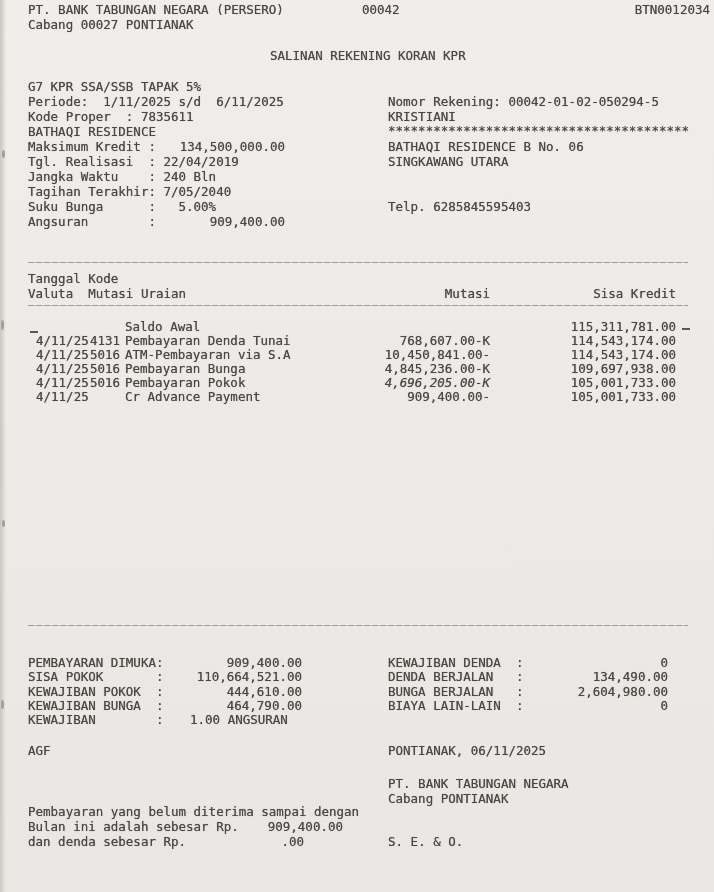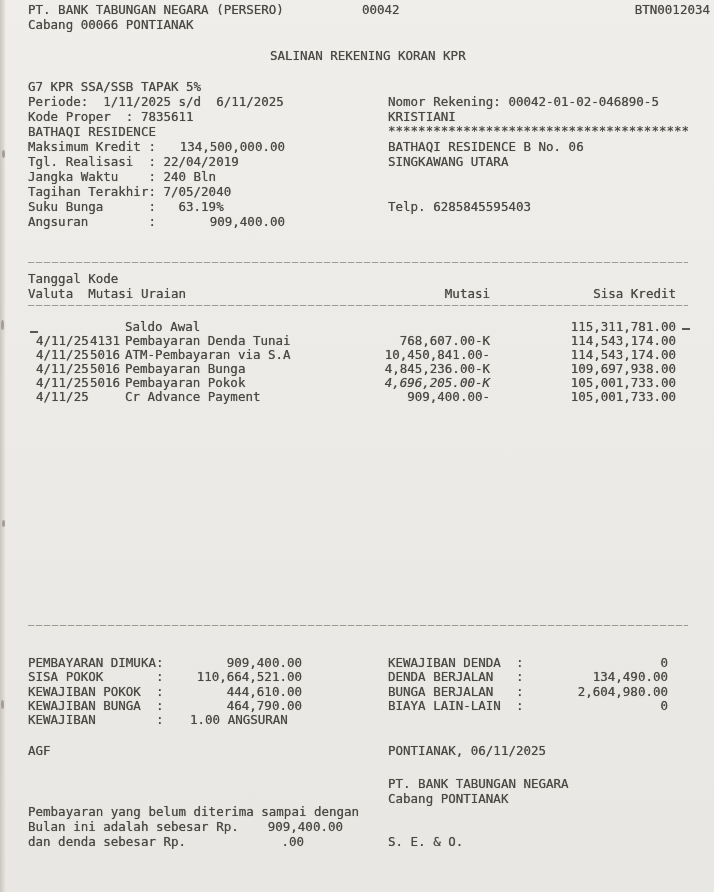--- a/index.html
+++ b/index.html
@@ -35,37 +35,37 @@
 
   <div class="scan-edge"></div>
   <div class="speck" style="left:2px;top:150px;width:3px;height:8px;"></div>
   <div class="speck" style="left:1px;top:320px;width:3px;height:10px;"></div>
   <div class="speck" style="left:2px;top:520px;width:3px;height:7px;"></div>
   <div class="speck" style="left:1px;top:700px;width:3px;height:9px;"></div>
 
   <div class="ln" style="left:28px;top:3px;">PT. BANK TABUNGAN NEGARA (PERSERO)</div>
   <div class="ln" style="left:362px;top:3px;">00042</div>
   <div class="rt" style="right:4px;top:3px;">BTN0012034</div>
-  <div class="ln" style="left:28px;top:18px;">Cabang 00066 PONTIANAK</div>
+  <div class="ln" style="left:28px;top:18px;">Cabang 00027 PONTIANAK</div>
   <div class="ln" style="left:270px;top:49px;">SALINAN REKENING KORAN KPR</div>
 
   <div class="ln" style="left:28px;top:80px;">G7 KPR SSA/SSB TAPAK 5%</div>
   <div class="ln" style="left:28px;top:95px;">Periode:  1/11/2025 s/d  6/11/2025</div>
   <div class="ln" style="left:28px;top:110px;">Kode Proper  : 7835611</div>
   <div class="ln" style="left:28px;top:125px;">BATHAQI RESIDENCE</div>
   <div class="ln" style="left:28px;top:140px;">Maksimum Kredit :</div>
   <div class="rt" style="right:429px;top:140px;">134,500,000.00</div>
   <div class="ln" style="left:28px;top:155px;">Tgl. Realisasi  : 22/04/2019</div>
   <div class="ln" style="left:28px;top:170px;">Jangka Waktu    : 240 Bln</div>
   <div class="ln" style="left:28px;top:185px;">Tagihan Terakhir: 7/05/2040</div>
-  <div class="ln" style="left:28px;top:200px;">Suku Bunga      :   63.19%</div>
+  <div class="ln" style="left:28px;top:200px;">Suku Bunga      :   5.00%</div>
   <div class="ln" style="left:28px;top:215px;">Angsuran        :</div>
   <div class="rt" style="right:429px;top:215px;">909,400.00</div>
 
-  <div class="ln" style="left:388px;top:95px;">Nomor Rekening: 00042-01-02-046890-5</div>
+  <div class="ln" style="left:388px;top:95px;">Nomor Rekening: 00042-01-02-050294-5</div>
   <div class="ln" style="left:388px;top:110px;">KRISTIANI</div>
   <div class="ln" style="left:388px;top:124px;">****************************************</div>
   <div class="ln" style="left:388px;top:140px;">BATHAQI RESIDENCE B No. 06</div>
   <div class="ln" style="left:388px;top:155px;">SINGKAWANG UTARA</div>
   <div class="ln" style="left:388px;top:200px;">Telp. 6285845595403</div>
 
   <div class="dash-line" style="top:262px;"></div>
   <div class="ln" style="left:28px;top:272px;">Tanggal Kode</div>
   <div class="ln" style="left:28px;top:287px;">Valuta  Mutasi Uraian</div>
   <div class="rt" style="right:224px;top:287px;">Mutasi</div>

